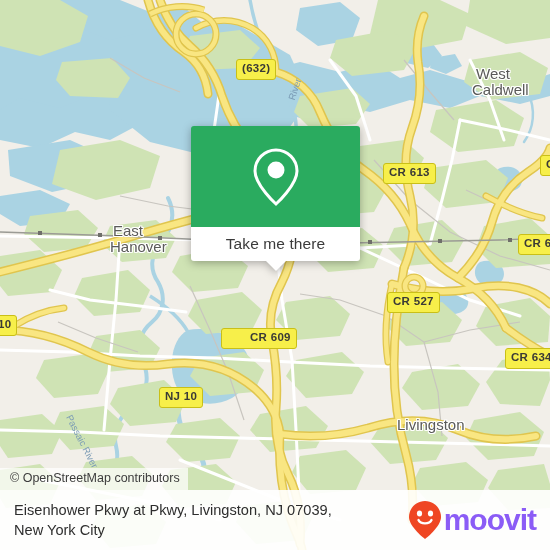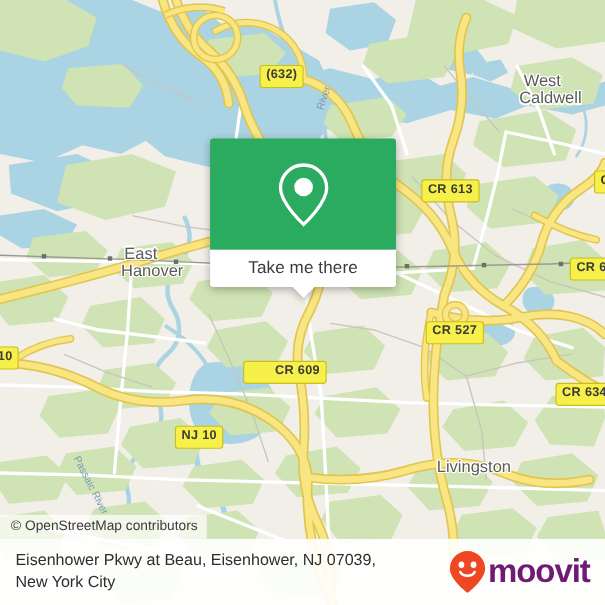--- a/index.html
+++ b/index.html
@@ -141,21 +141,21 @@
     font-family: "Liberation Sans", sans-serif;
     max-width: 390px;
   }
   #brand {
     display: flex;
     align-items: center;
     gap: 2px;
     flex-shrink: 0;
   }
   #brand-word {
-    color: #701a75;
+    color: #8b5cf6;
     font-size: 30px;
     font-weight: bold;
     letter-spacing: -1px;
     font-family: "Liberation Sans", sans-serif;
     line-height: 30px;
   }
 </style>
 </head>
 <body>
 
@@ -402,21 +402,21 @@
         <span id="popup-label">Take me there</span>
       </div>
       <div id="popup-tail"></div>
     </div>
 
     <div id="attribution">© OpenStreetMap contributors</div>
   </div>
 
   <div id="footer">
     <div id="footer-text">
-      <div>Eisenhower Pkwy at Beau, Eisenhower, NJ 07039,</div>
+      <div>Eisenhower Pkwy at Pkwy, Livingston, NJ 07039,</div>
       <div>New York City</div>
     </div>
     <div id="brand">
       <svg width="34" height="40" viewBox="0 0 34 40">
         <path d="M17,1 C8.2,1 1,8.2 1,17 C1,27 17,39 17,39 C17,39 33,27 33,17 C33,8.2 25.8,1 17,1 Z" fill="#ef4623"></path>
         <ellipse cx="11.5" cy="13.5" rx="2.6" ry="3" fill="#ffffff"></ellipse>
         <ellipse cx="22.5" cy="13.5" rx="2.6" ry="3" fill="#ffffff"></ellipse>
         <path d="M10.5,20 C12.5,24.5 21.5,24.5 23.5,20" fill="none" stroke="#ffffff" stroke-width="2.4" stroke-linecap="round"></path>
       </svg>
       <span id="brand-word">moovit</span>

